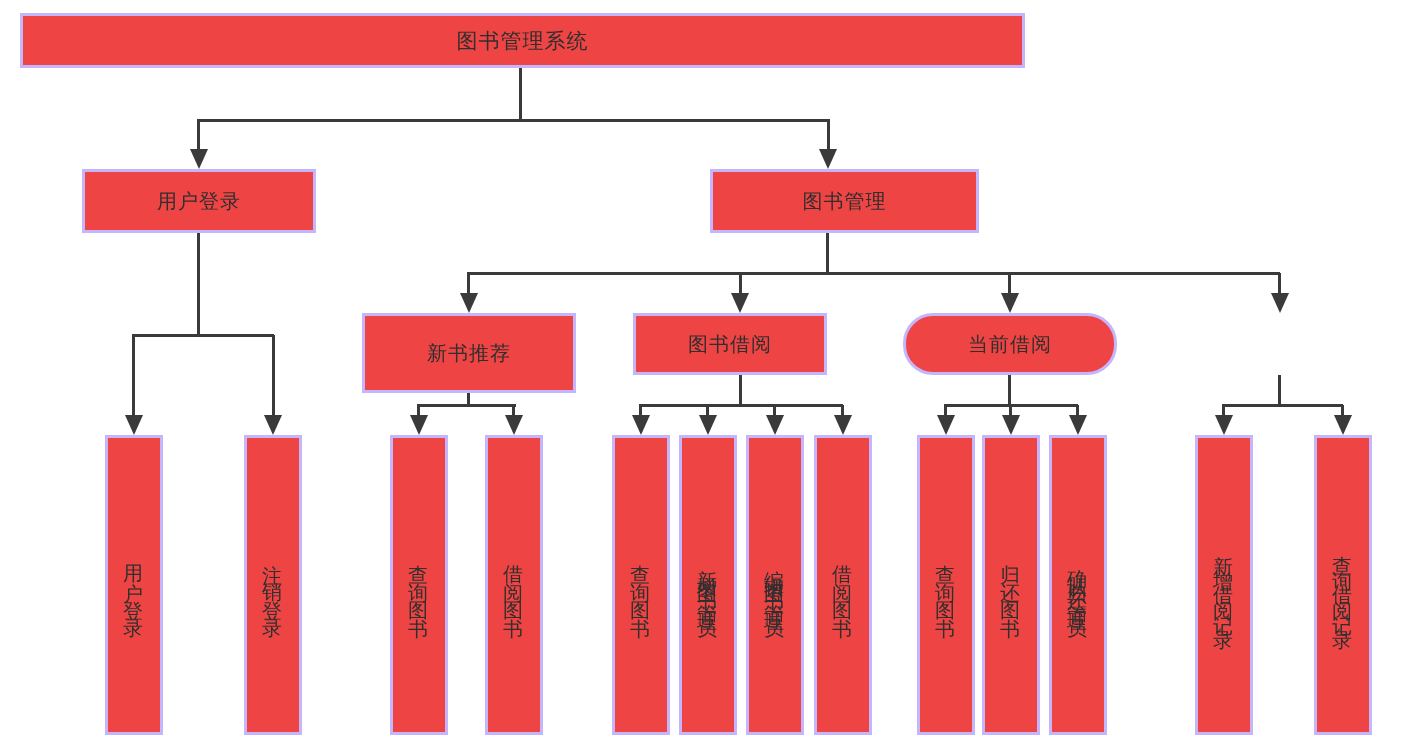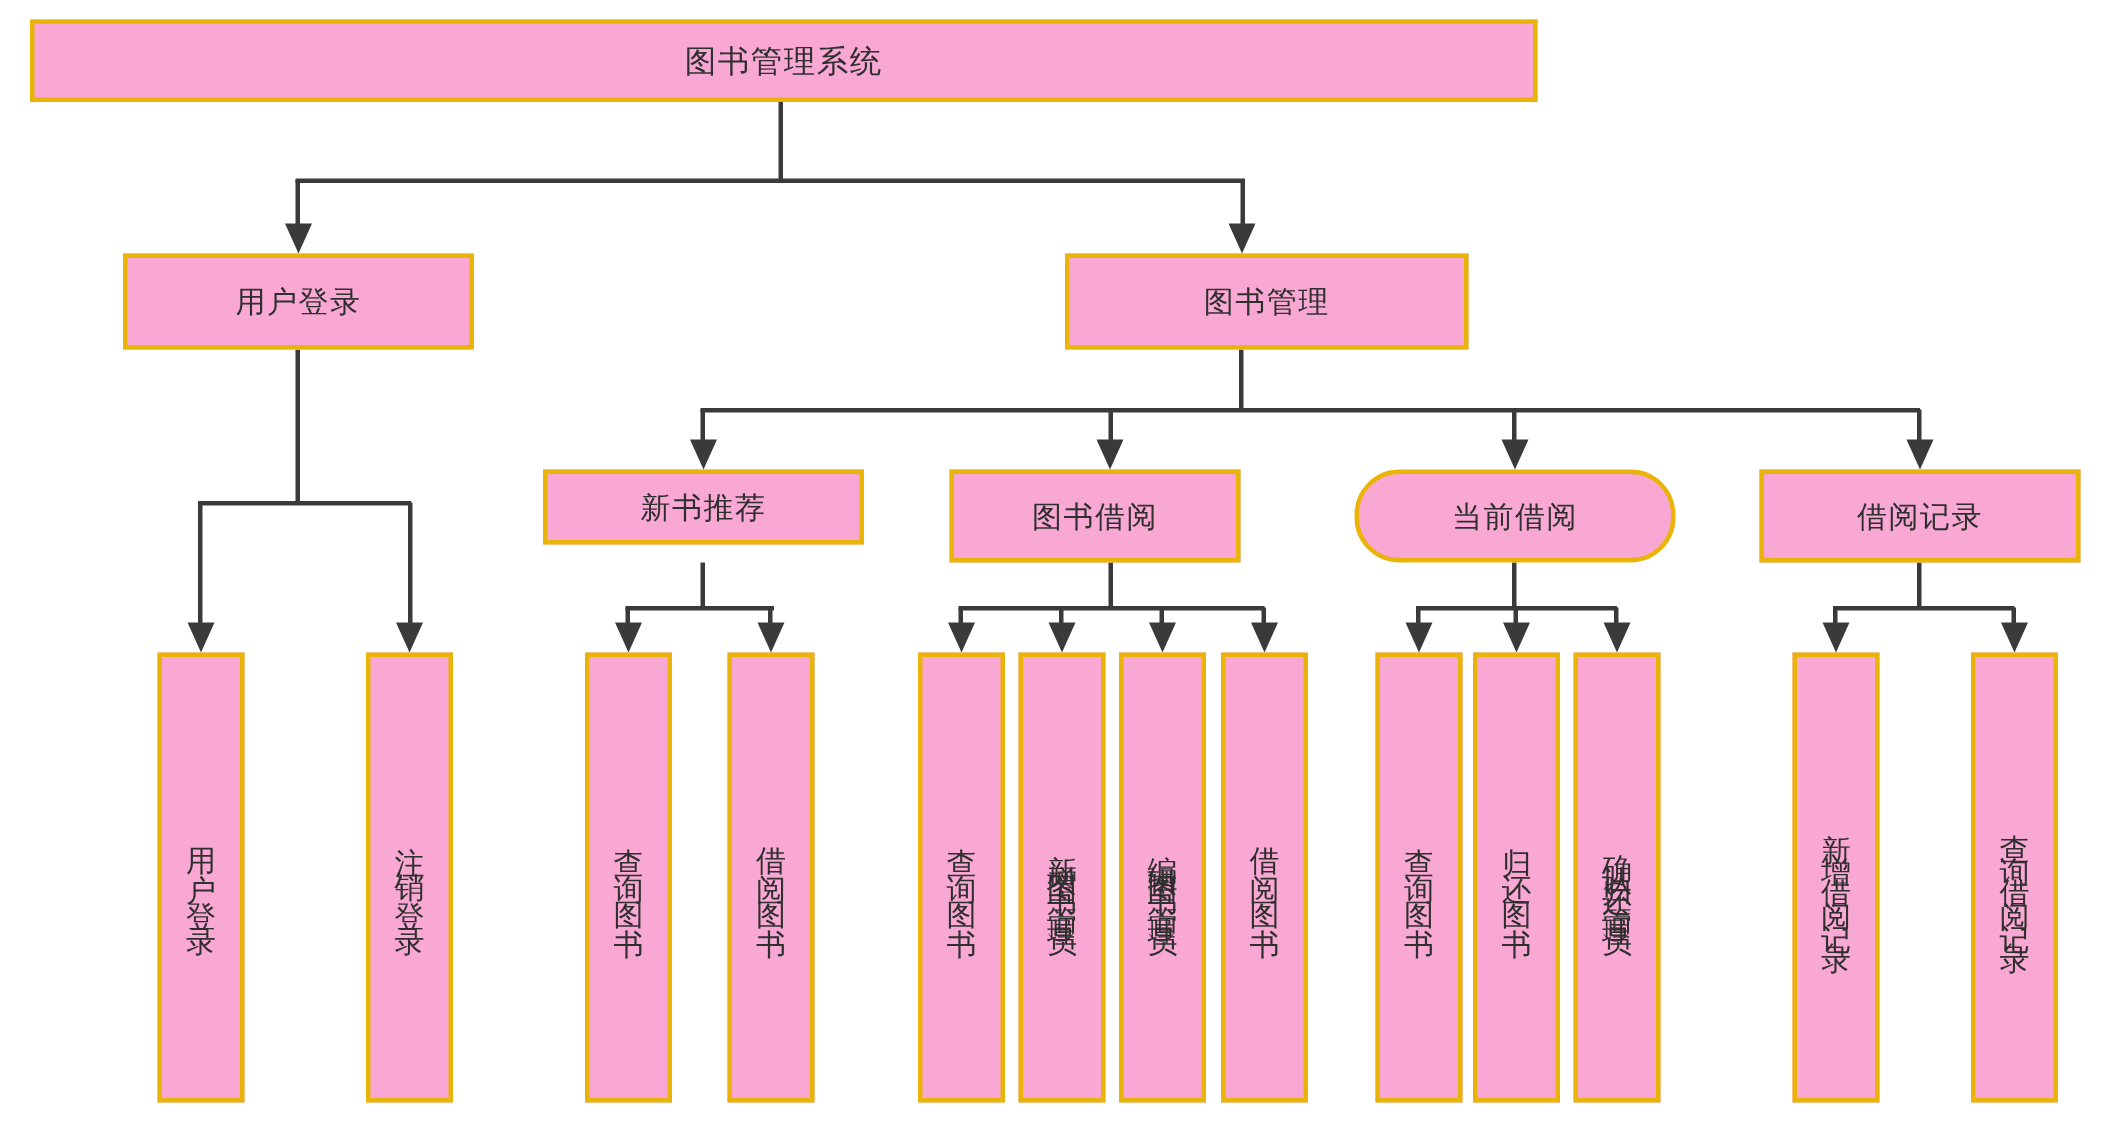--- a/index.html
+++ b/index.html
@@ -8,22 +8,22 @@
     width: 1405px;
     height: 747px;
     background: #ffffff;
     overflow: hidden;
     font-family: "Liberation Sans", "DejaVu Sans", sans-serif;
     color: #2f2f2f;
   }
   .box {
     position: absolute;
     box-sizing: border-box;
-    background: #f9a8d4;
-    border: 3px solid #eab308;
+    background: #ef4444;
+    border: 3px solid #c4b5fd;
     display: flex;
     align-items: center;
     justify-content: center;
     font-size: 20px;
     letter-spacing: 1px;
     color: #2f2f2f;
     z-index: 2;
   }
   .box.root { font-size: 21px; }
   .vbox {
@@ -93,24 +93,23 @@
   <div class="hline" style="left:467px; top:272px; width:813px;"></div>
   <div class="vline" style="left:467px; top:273px; height:23px;"></div>
   <div class="arrow" style="left:460px; top:293px;"></div>
   <div class="vline" style="left:739px; top:273px; height:23px;"></div>
   <div class="arrow" style="left:731px; top:293px;"></div>
   <div class="vline" style="left:1008px; top:273px; height:23px;"></div>
   <div class="arrow" style="left:1001px; top:293px;"></div>
   <div class="vline" style="left:1278px; top:273px; height:23px;"></div>
   <div class="arrow" style="left:1271px; top:293px;"></div>
 
-  <div class="box" style="left:362px; top:313px; width:214px; height:50px;">新书推荐</div>
+  <div class="box" style="left:362px; top:313px; width:214px; height:80px;">新书推荐</div>
   <div class="box" style="left:633px; top:313px; width:194px; height:62px;">图书借阅</div>
   <div class="box" style="left:903px; top:313px; width:214px; height:62px;border-radius:30px;">当前借阅</div>
-  <div class="box" style="left:1173px; top:313px; width:214px; height:62px;">借阅记录</div>
 
   <div class="vline" style="left:467px; top:375px; height:31px;"></div>
   <div class="hline" style="left:417px; top:404px; width:99px;"></div>
   <div class="vline" style="left:417px; top:405px; height:13px;"></div>
   <div class="arrow" style="left:410px; top:415px;"></div>
   <div class="vline" style="left:512px; top:405px; height:13px;"></div>
   <div class="arrow" style="left:505px; top:415px;"></div>
 
   <div class="vline" style="left:739px; top:375px; height:31px;"></div>
   <div class="hline" style="left:639px; top:404px; width:204px;"></div>

